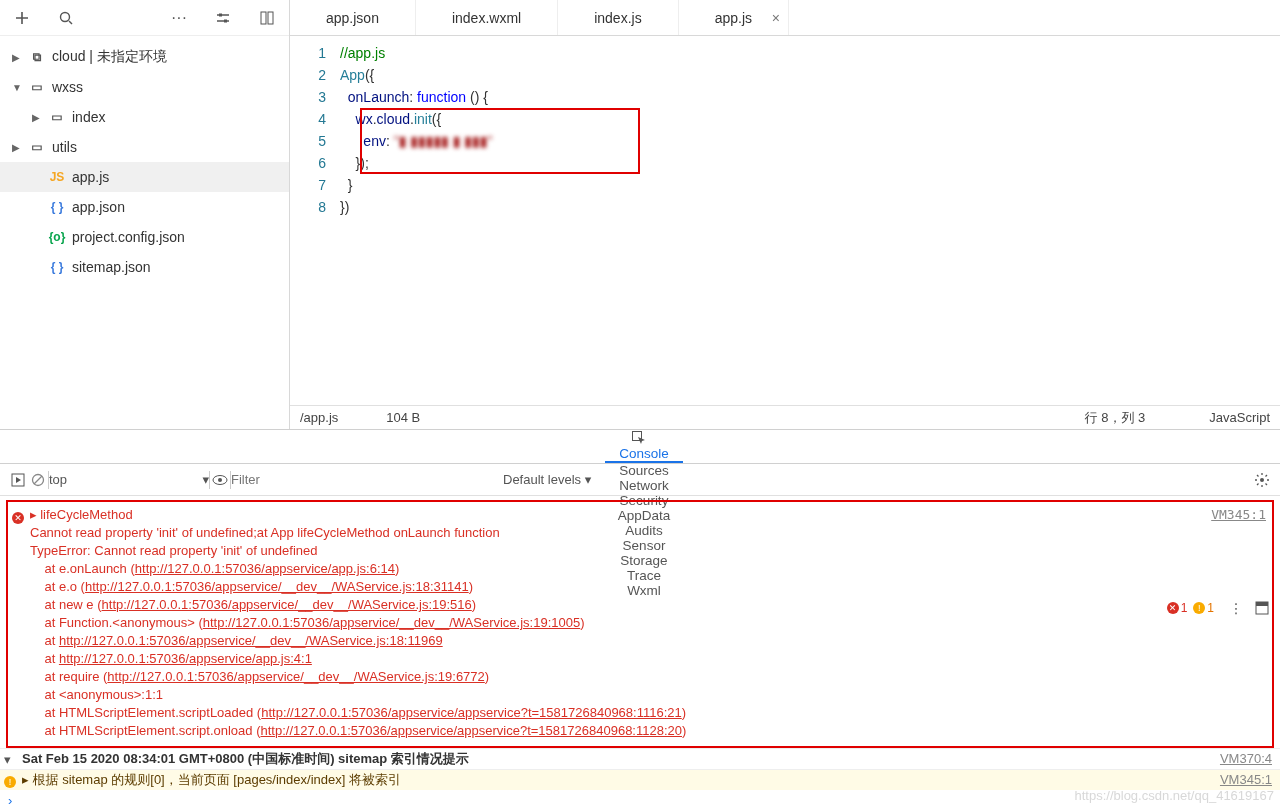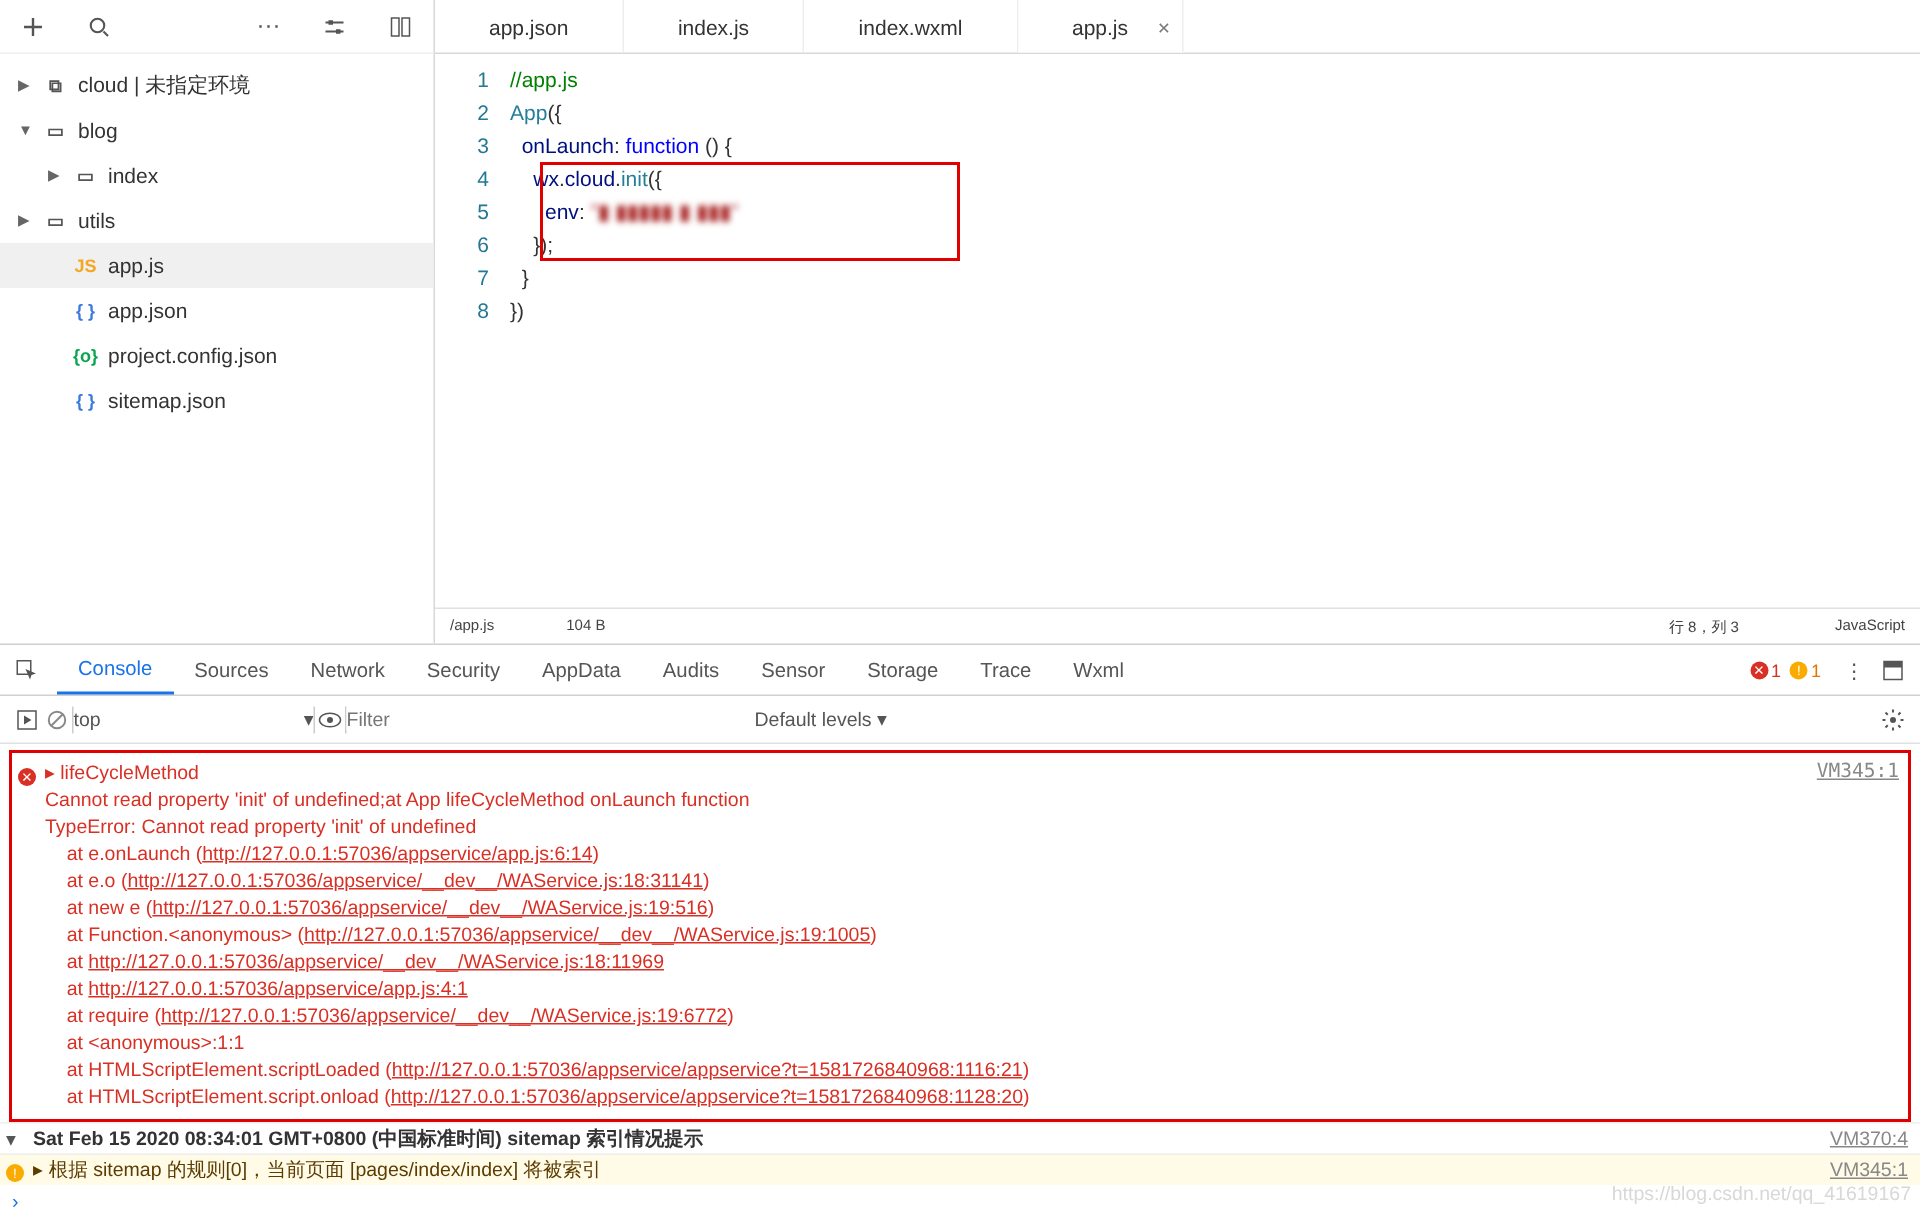--- a/index.html
+++ b/index.html
@@ -33,26 +33,26 @@
   .gutter { width:50px; text-align:right; color:#237893; padding-right:14px;}
   .codelines { position:relative; }
   .cl { white-space:pre; }
   .c-comment{color:#008000;}
   .c-ident{color:#267f99;}
   .c-key{color:#0000ff;}
   .c-prop{color:#001080;}
   .c-str{color:#a31515;}
   .redbox{position:absolute; border:2px solid #e00000;}
 
-  .statusbar { height:24px; border-top:1px solid #e0e0e0; display:flex; align-items:center; font-size:10px; padding:0 10px; color:#444;gap:12px;}
+  .statusbar { height:24px; border-top:1px solid #e0e0e0; display:flex; align-items:center; font-size:13px; padding:0 10px; color:#444;gap:12px;}
   .statusbar .gap{flex:1;}
 
   
   .devtools { flex:1; display:flex; flex-direction:column; min-height:0;}
-  .dt-tabs { height:34px; display:flex; align-items:center; border-bottom:1px solid #d0d0d0; padding-left:8px; font-size:13.5px; color:#555;}
+  .dt-tabs { height:34px; display:flex; align-items:center; border-bottom:1px solid #d0d0d0; padding-left:8px; font-size:13.5px; color:#555;flex-direction:column;}
   .dt-tabs .dtab{ padding:0 14px; height:100%; display:flex; align-items:center; cursor:pointer;}
   .dt-tabs .dtab.active{ color:#1a73e8; border-bottom:2px solid #1a73e8;}
   .dt-tabs .rt{margin-left:auto; display:flex; align-items:center; gap:6px; padding-right:8px;}
   .badge-err{ color:#d93025; font-size:12px; display:flex; align-items:center; gap:2px;}
   .badge-warn{ color:#e37400; font-size:12px; display:flex; align-items:center; gap:2px;}
   .circ{width:12px;height:12px;border-radius:50%;display:inline-flex;align-items:center;justify-content:center;color:#fff;font-size:9px;}
   .circ.red{background:#d93025;}
   .circ.yel{background:#f9ab00;}
 
   .dt-secondbar{ height:32px; display:flex; align-items:center; border-bottom:1px solid #e0e0e0; padding:0 8px; font-size:13px; color:#555;}
@@ -113,21 +113,21 @@
       </div>
       <div class="tree">
         <div class="tree-row">
             <span class="caret">▶</span>
             <span class="fic fold">⧉</span>
             <span>cloud | 未指定环境</span>
           </div>
         <div class="tree-row">
             <span class="caret">▼</span>
             <span class="fic fold">▭</span>
-            <span>blog</span>
+            <span>wxss</span>
           </div>
         <div class="tree-row depth1">
             <span class="caret">▶</span>
             <span class="fic fold">▭</span>
             <span>index</span>
           </div>
         <div class="tree-row">
             <span class="caret">▶</span>
             <span class="fic fold">▭</span>
             <span>utils</span>
@@ -154,24 +154,24 @@
           </div>
       </div>
     </div>
 
     <div class="editor-area">
       <div class="tabs">
         <div class="tab">
             <span>app.json</span>
           </div>
         <div class="tab">
+            <span>index.wxml</span>
+          </div>
+        <div class="tab">
             <span>index.js</span>
-          </div>
-        <div class="tab">
-            <span>index.wxml</span>
           </div>
         <div class="tab active">
             <span>app.js</span>
             <span class="close">×</span>
           </div>
       </div>
 
       <div class="code">
         <div class="gutter">
           <div>1</div>

